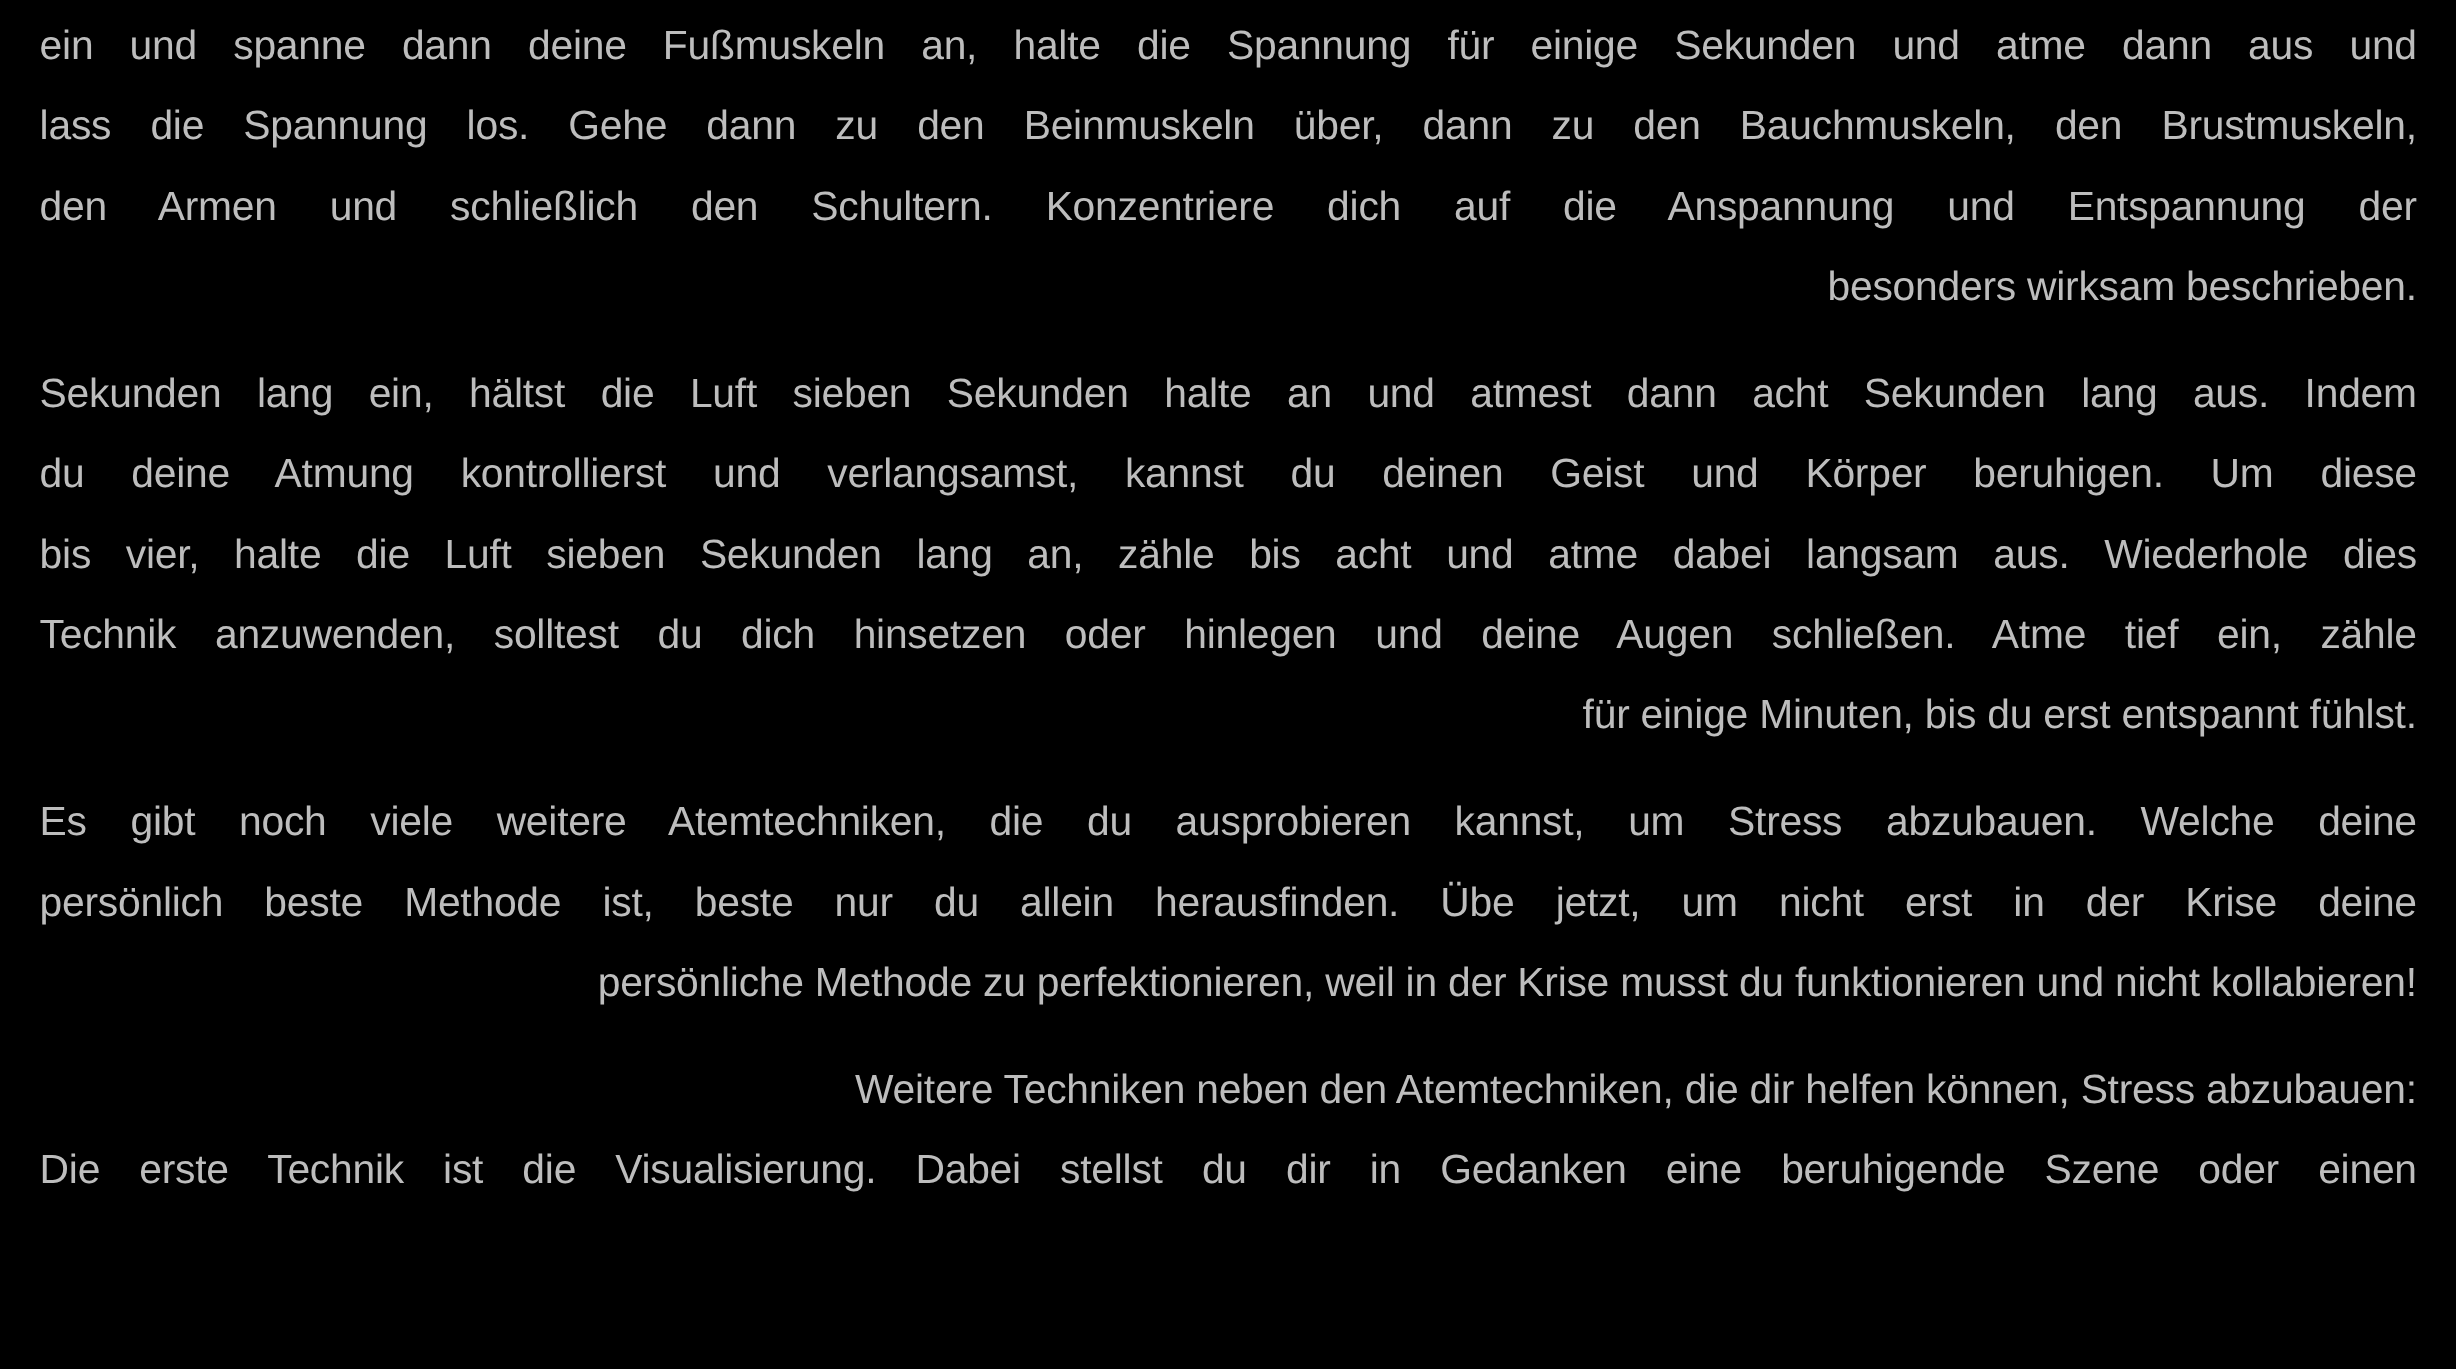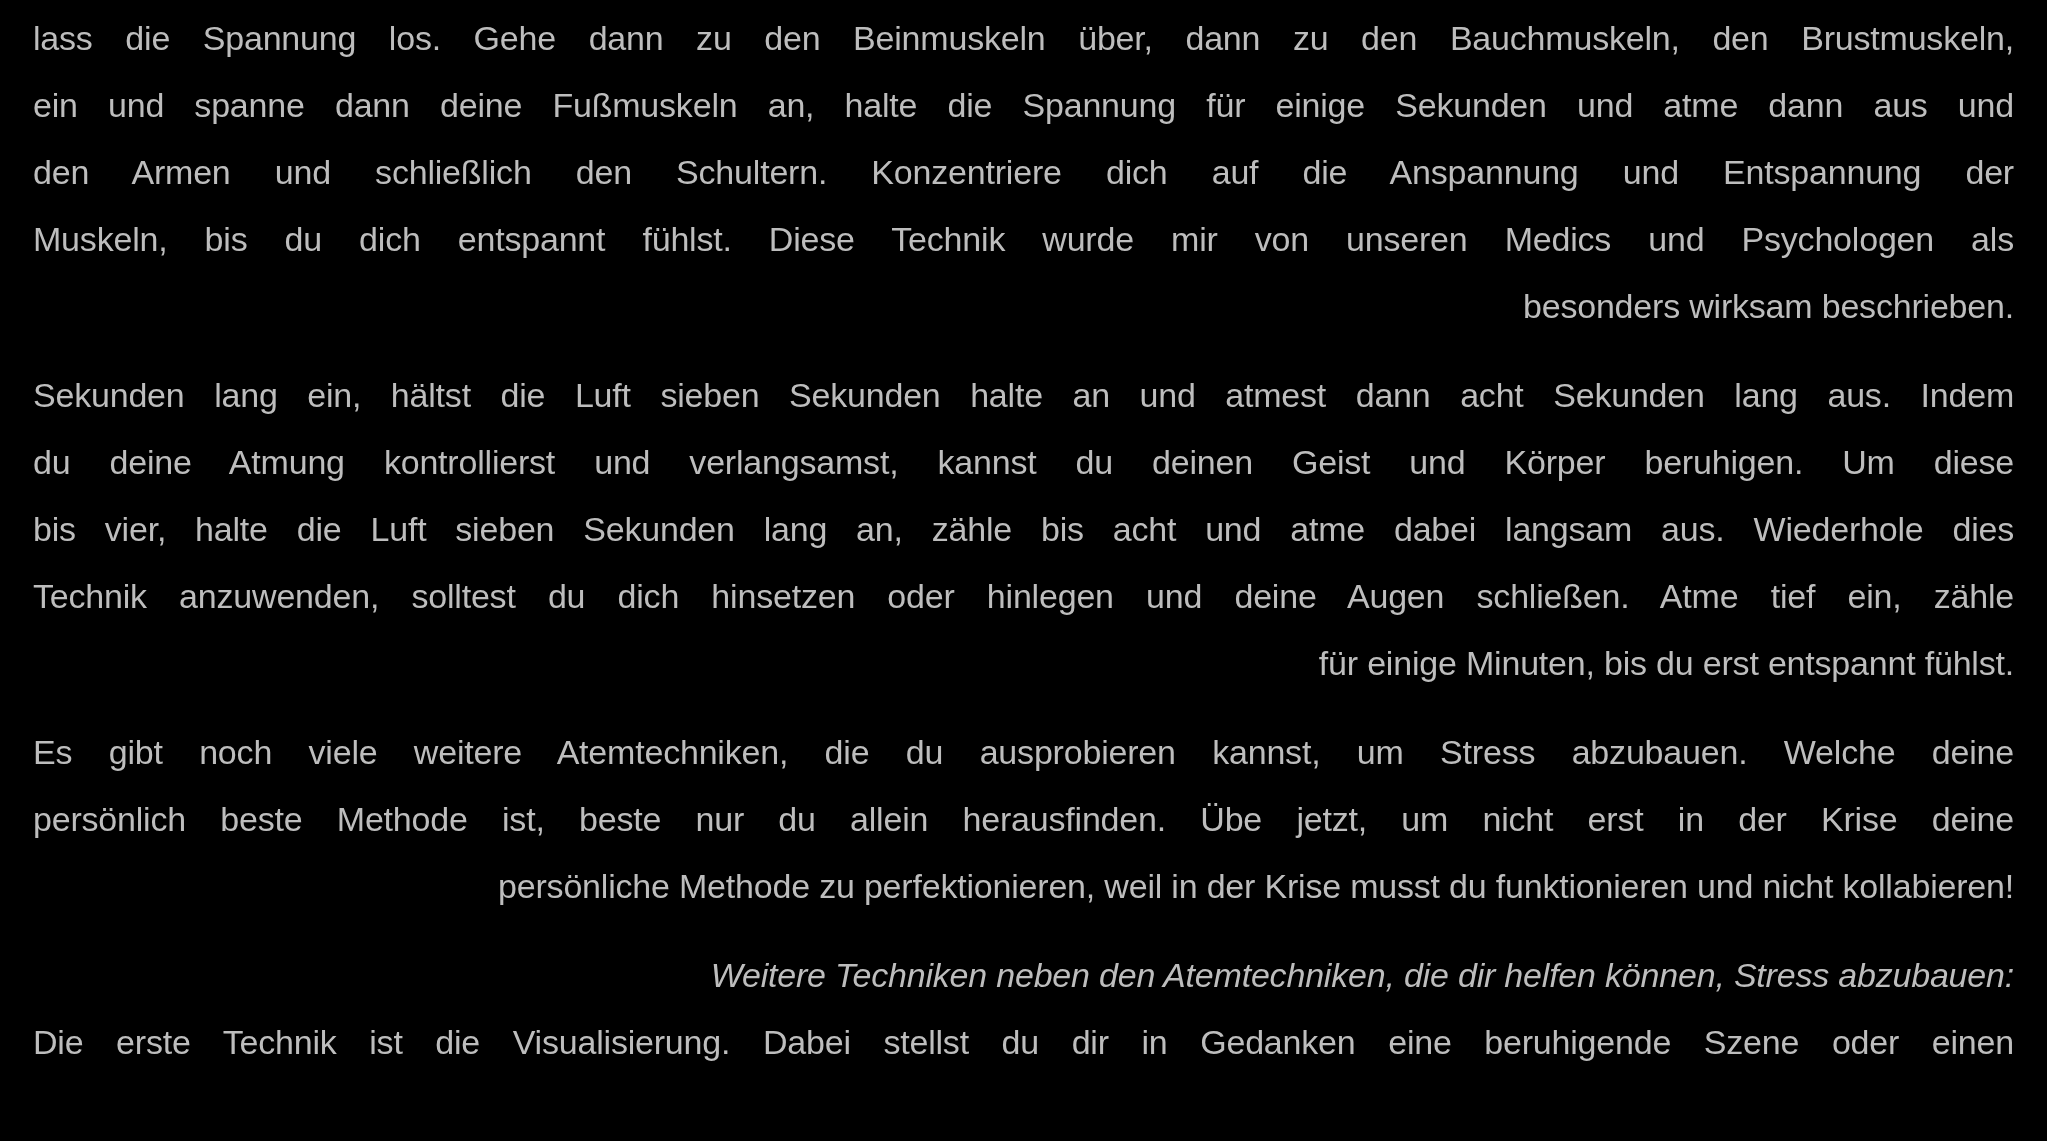--- a/index.html
+++ b/index.html
@@ -21,21 +21,20 @@
     padding: 5px 33px 0 33px;
     background: #000000;
     color: #bdbdbd;
   }
   .para {
     margin: 0 0 22px 0;
     padding: 0;
   }
   .para.tight {
     margin-bottom: 0;
-    font-style: italic;
   }
   .line {
     height: 67px;
     line-height: 67px;
     font-size: 34px;
     letter-spacing: -0.2px;
     white-space: normal;
     overflow: hidden;
     text-align: right;
   }
@@ -44,24 +43,23 @@
     text-align-last: justify;
     -moz-text-align-last: justify;
   }
 </style>
 </head>
 <body>
 
 <div class="reader-page">
   <div id="text-column" style="color: rgb(189, 189, 189);">
       <div class="para">
+        <div class="line j">ein und spanne dann deine Fußmuskeln an, halte die Spannung für einige Sekunden und atme dann aus und</div>
         <div class="line j">lass die Spannung los. Gehe dann zu den Beinmuskeln über, dann zu den Bauchmuskeln, den Brustmuskeln,</div>
-        <div class="line j">ein und spanne dann deine Fußmuskeln an, halte die Spannung für einige Sekunden und atme dann aus und</div>
         <div class="line j">den Armen und schließlich den Schultern. Konzentriere dich auf die Anspannung und Entspannung der</div>
-        <div class="line j">Muskeln, bis du dich entspannt fühlst. Diese Technik wurde mir von unseren Medics und Psychologen als</div>
         <div class="line">besonders wirksam beschrieben.</div>
       </div>
       <div class="para">
         <div class="line j">Sekunden lang ein, hältst die Luft sieben Sekunden halte an und atmest dann acht Sekunden lang aus. Indem</div>
         <div class="line j">du deine Atmung kontrollierst und verlangsamst, kannst du deinen Geist und Körper beruhigen. Um diese</div>
         <div class="line j">bis vier, halte die Luft sieben Sekunden lang an, zähle bis acht und atme dabei langsam aus. Wiederhole dies</div>
         <div class="line j">Technik anzuwenden, solltest du dich hinsetzen oder hinlegen und deine Augen schließen. Atme tief ein, zähle</div>
         <div class="line">für einige Minuten, bis du erst entspannt fühlst.</div>
       </div>
       <div class="para">

